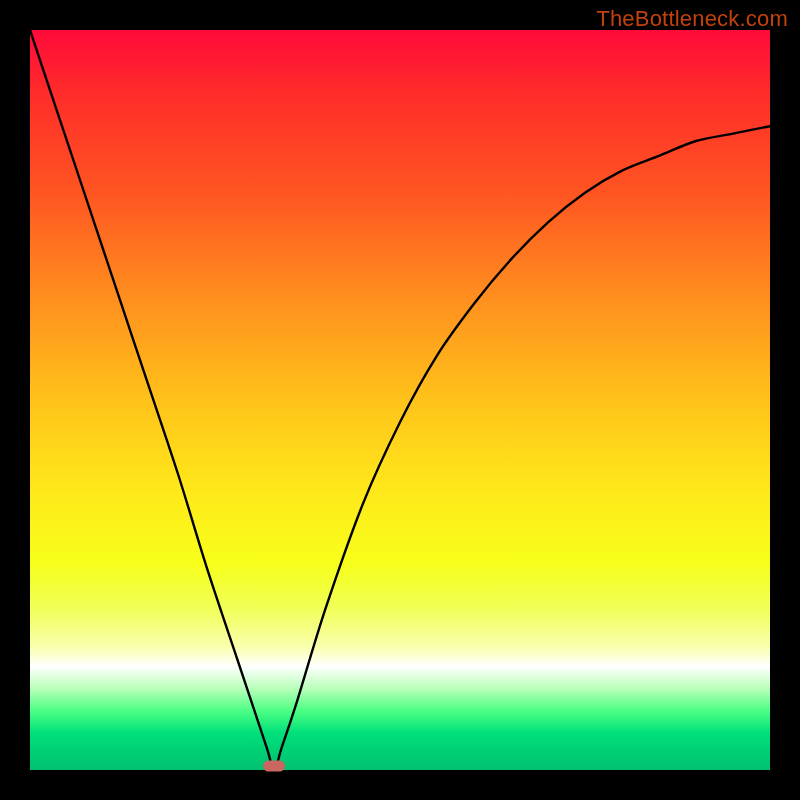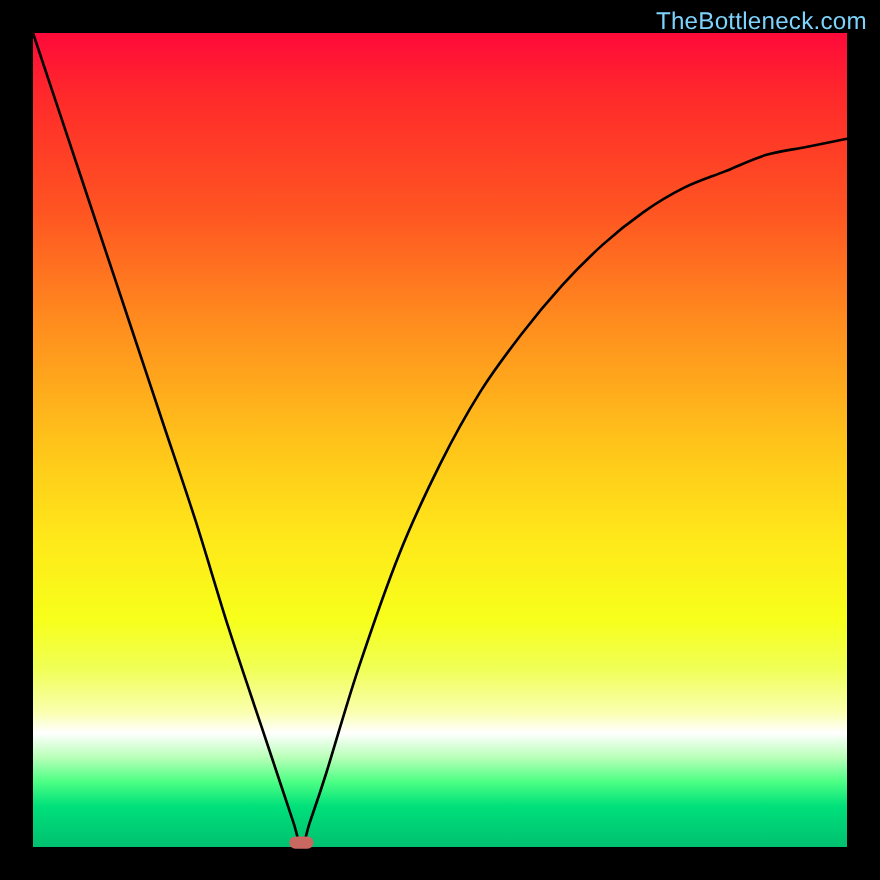--- a/index.html
+++ b/index.html
@@ -47,21 +47,21 @@
     width: 22px;
     height: 11px;
     border-radius: 6px;
     background: #c86860;
     transform: translate(-50%, -50%);
   }
   .watermark {
     position: absolute;
     top: 6px;
     right: 12px;
-    color: #7dd3fc;
+    color: #c2410c;
     font-size: 22px;
     font-weight: 500;
     letter-spacing: 0.2px;
   }
 </style>
 </head>
 <body>
 
 <div class="watermark">TheBottleneck.com</div>
 

